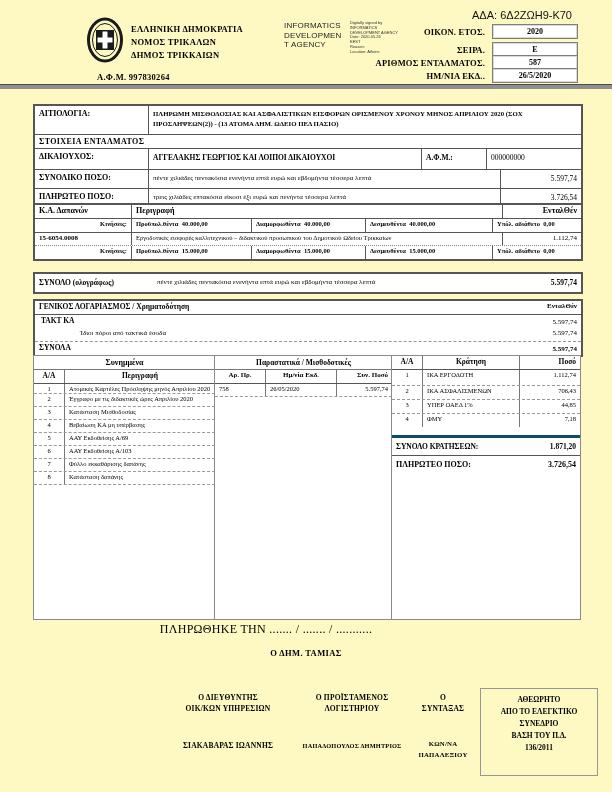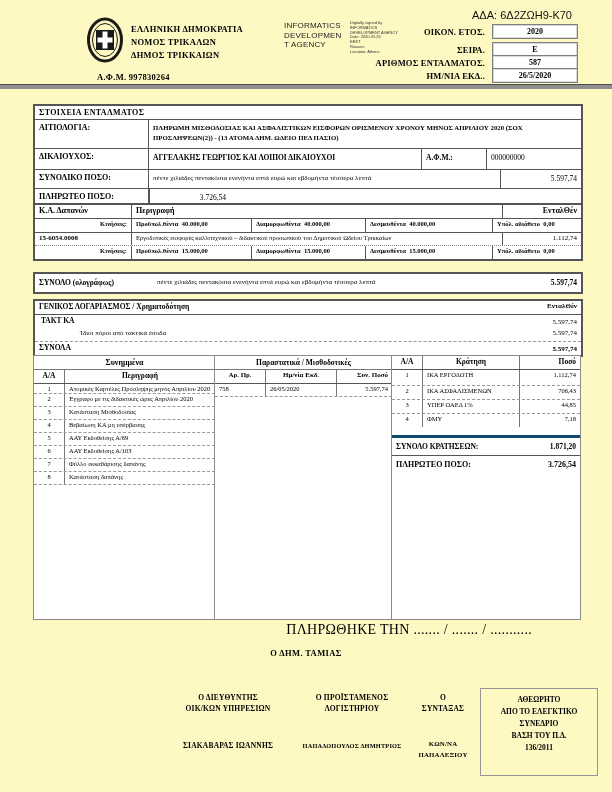--- a/index.html
+++ b/index.html
@@ -54,21 +54,21 @@
   
   .colbox{top:355px;height:263px;border:1px solid #8a8a8a;background:#fff;}
   .colA{left:33px;width:181px;}
   .colB{left:214px;width:177px;}
   .colC{left:391px;width:188px;}
   .ctitle{font-size:8px;font-weight:bold;text-align:center;padding:2px 0;}
   .small{font-size:6.5px;}
   .num{width:22px;flex:none;border-right:1px solid #777;}
   .pamt{width:52px;flex:none;}
   
-  .paid{left:0;top:622px;width:532px;text-align:right;font-size:14px;letter-spacing:.3px;}
+  .paid{left:0;top:622px;width:532px;text-align:center;font-size:12px;letter-spacing:.3px;}
   .tamias{left:0;top:648px;width:612px;text-align:center;font-size:8.5px;font-weight:bold;letter-spacing:.4px;}
   .sig{position:absolute;text-align:center;font-size:7.5px;font-weight:bold;line-height:11px;letter-spacing:.2px;}
   .sig .name{margin-top:26px;}
   .stampbox{left:480px;top:688px;width:118px;height:88px;border:1px solid #979797;
             text-align:center;font-size:7.5px;font-weight:bold;line-height:12px;padding-top:5px;box-sizing:border-box;}
 </style>
 </head>
 <body>
 
 <div class="page">
@@ -120,40 +120,41 @@
     <span class="box">587</span>
   </div>
   <div class="hfield" style="top:68px;">
     <span class="lbl">ΗΜ/ΝΙΑ ΕΚΔ..</span>
     <span class="box">26/5/2020</span>
   </div>
 
   <div class="abs rule"></div>
 
   <div class="abs stx boxed">
+    <div class="row bb" style="min-height:28px;">
+      <div class="cell lab">ΑΙΤΙΟΛΟΓΙΑ:</div>
+      <div class="cell aitio" style="flex:1;">ΠΛΗΡΩΜΗ ΜΙΣΘΟΔΟΣΙΑΣ ΚΑΙ ΑΣΦΑΛΙΣΤΙΚΩΝ ΕΙΣΦΟΡΩΝ ΟΡΙΣΜΕΝΟΥ ΧΡΟΝΟΥ ΜΗΝΟΣ ΑΠΡΙΛΙΟΥ 2020 (ΣΟΧ ΠΡΟΣΛΗΨΕΩΝ(2)) - (13 ΑΤΟΜΑ ΔΗΜ. ΩΔΕΙΟ ΠΕΔ ΠΑΣΙΟ)</div>
+    </div>
     <div class="row bb">
         <div class="cell sec">ΣΤΟΙΧΕΙΑ ΕΝΤΑΛΜΑΤΟΣ</div>
       </div>
-    <div class="row bb" style="min-height:28px;">
-      <div class="cell lab">ΑΙΤΙΟΛΟΓΙΑ:</div>
-      <div class="cell aitio" style="flex:1;">ΠΛΗΡΩΜΗ ΜΙΣΘΟΔΟΣΙΑΣ ΚΑΙ ΑΣΦΑΛΙΣΤΙΚΩΝ ΕΙΣΦΟΡΩΝ ΟΡΙΣΜΕΝΟΥ ΧΡΟΝΟΥ ΜΗΝΟΣ ΑΠΡΙΛΙΟΥ 2020 (ΣΟΧ ΠΡΟΣΛΗΨΕΩΝ(2)) - (13 ΑΤΟΜΑ ΔΗΜ. ΩΔΕΙΟ ΠΕΔ ΠΑΣΙΟ)</div>
-    </div>
     <div class="row bb" style="height:20px;">
       <div class="cell lab">ΔΙΚΑΙΟΥΧΟΣ:</div>
       <div class="cell b" style="flex:1;font-size:7.5px;padding-top:4px;">ΑΓΓΕΛΑΚΗΣ ΓΕΩΡΓΙΟΣ ΚΑΙ ΛΟΙΠΟΙ ΔΙΚΑΙΟΥΧΟΙ</div>
       <div class="cell bl b" style="width:56px;flex:none;font-size:7.5px;padding-top:4px;">Α.Φ.Μ.:</div>
       <div class="cell bl" style="width:86px;flex:none;font-size:7.5px;padding-top:4px;">000000000</div>
     </div>
     <div class="row bb" style="height:18px;">
       <div class="cell lab">ΣΥΝΟΛΙΚΟ ΠΟΣΟ:</div>
       <div class="cell words" style="flex:1;">πέντε χιλιάδες πεντακόσια ενενήντα επτά ευρώ και εβδομήντα τέσσερα λεπτά</div>
       <div class="cell bl amt r">5.597,74</div>
     </div>
     <div class="row" style="height:18px;">
       <div class="cell lab">ΠΛΗΡΩΤΕΟ ΠΟΣΟ:</div>
+      <div class="cell words" style="flex:1;">τρεις χιλιάδες επτακόσια είκοσι έξι ευρώ και πενήντα τέσσερα λεπτά</div>
       <div class="cell bl amt r">3.726,54</div>
     </div>
   </div>
 
   <div class="abs ka boxed">
     <div class="row bb" style="height:13px;">
       <div class="cell hdr code">Κ.Α. Δαπανών</div>
       <div class="cell hdr bl" style="flex:1;">Περιγραφή</div>
       <div class="cell hdr bl amtc r">ΕνταλΘέν</div>
     </div>

